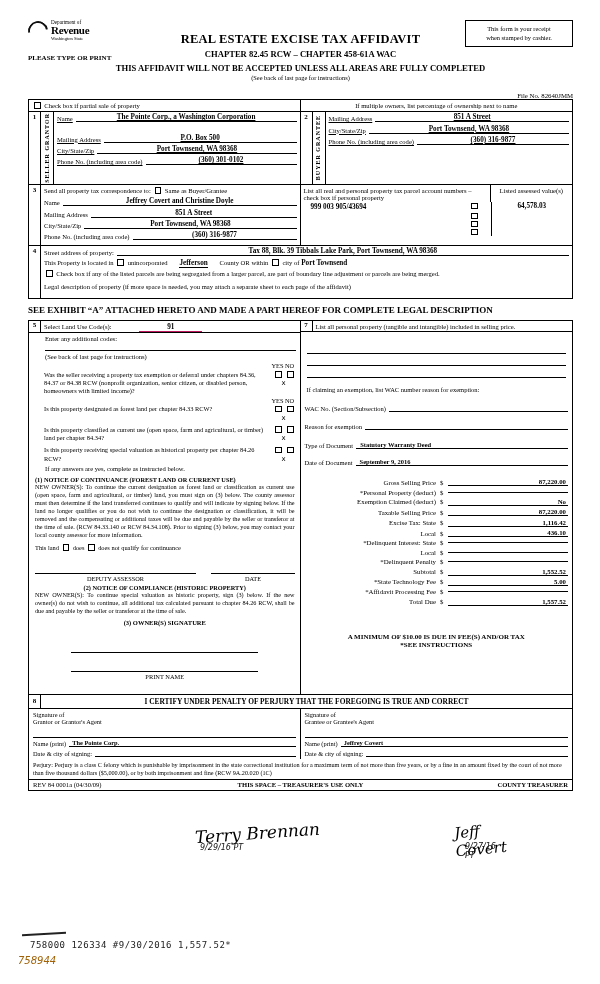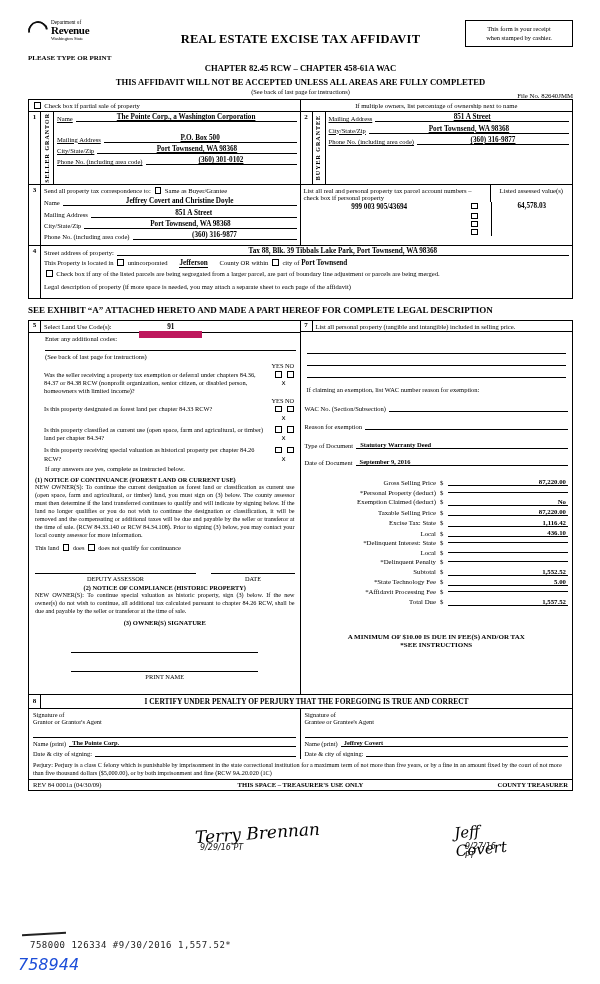--- a/index.html
+++ b/index.html
@@ -29,21 +29,21 @@
   .logo .l2 { font-size:11px; font-weight:bold; letter-spacing:-0.3px; }
   .logo .l3 { font-size:4.6px; }
 
   .receipt {
     position:absolute; right:0; top:2px; width:108px;
     border:1px solid #000; padding:4px 3px; text-align:center;
     font-size:6.4px; line-height:1.35;
   }
   .hdr-title { text-align:center; padding-top:14px; }
   .hdr-title .t1 { font-size:12.5px; font-weight:bold; letter-spacing:0.2px; }
-  .hdr-title .t2 { font-size:8.6px; font-weight:bold; margin-top:16px; }
+  .hdr-title .t2 { font-size:8.6px; font-weight:bold; margin-top:2px; }
   .hdr-title .t3 { font-size:8.6px; font-weight:bold; margin-top:4px;font-family:Liberation Serif, serif; }
   .hdr-title .t4 { font-size:6.4px; margin-top:1px; }
   .please { position:absolute; left:0; top:36px; font-size:7px; font-weight:bold; }
   .fileno { text-align:right; font-size:6.8px; margin-top:2px; }
 
   
   .frame { border:1.1px solid #000; }
   .row { display:flex; }
   .cellL, .cellR { width:50%; position:relative; }
   .cellL { border-right:1px solid #000; }
@@ -133,21 +133,21 @@
   .sig2 { position:absolute; left:455px; top:822px; font-size:15px; transform:rotate(-5deg); font-family:"DejaVu Serif",serif; font-style:italic; }
   .date1 { position:absolute; left:200px; top:843px; font-size:8px; font-family:"DejaVu Sans",sans-serif; }
   .date2 { position:absolute; left:465px; top:842px; font-size:8px; font-family:"DejaVu Sans",sans-serif; }
   .stampline {
     position:absolute; left:30px; top:940px; font-family:"DejaVu Sans Mono", monospace;
     font-size:9px; letter-spacing:0.5px; color:#222;
   }
   .stampstrike { position:absolute; left:22px; top:933px; width:44px; height:1.5px; background:#222; transform:rotate(-3deg); }
   .stamp2 {
     position:absolute; left:18px; top:955px; font-family:"DejaVu Sans", sans-serif;
-    font-size:16px; color:#1d4ed8;
+    font-size:10px; color:#a16207;
   }
   .xmark { font-family:"DejaVu Sans", sans-serif; font-size:7px; }
 </style>
 </head>
 <body>
 
 <div class="page">
 <div class="doc">
 
   <div class="hdr">
@@ -266,21 +266,21 @@
           </div>
         </div>
       </div>
 
       <div class="cellR">
         <div style="display:flex">
           <div style="width:70%; border-right:1px solid #000; padding:1.5px 3px;" class="lbl">List all real and personal property tax parcel account numbers – check box if personal property</div>
           <div style="width:30%; padding:1.5px 3px; text-align:center;" class="lbl">Listed assessed value(s)</div>
         </div>
         <div style="display:flex">
-          <div style="width:58%; padding:1px 3px;text-align:center;" class="val">999 003 905/43694</div>
+          <div style="width:58%; padding:1px 10px;" class="val">999 003 905/43694</div>
           <div style="width:12%; text-align:center;"><span class="chk"></span></div>
           <div style="width:30%; text-align:center; border-left:1px solid #000;" class="val">64,578.03</div>
         </div>
         <div style="display:flex">
           <div style="width:58%; padding:1px 3px;"><span class="val"></span></div>
           <div style="width:12%; text-align:center;"><span class="chk"></span></div>
           <div style="width:30%; border-left:1px solid #000;"></div>
         </div>
         <div style="display:flex">
           <div style="width:58%; padding:1px 3px;"><span class="val"></span></div>
@@ -328,21 +328,21 @@
   <div class="exhibit">SEE EXHIBIT “A” ATTACHED HERETO AND MADE A PART HEREOF FOR COMPLETE LEGAL DESCRIPTION</div>
 
   <div class="frame">
     <div class="lower">
 
       <div class="lcol">
         <div class="hdrrow">
           <div class="secnum">5</div>
           <div class="txt">
             <span>Select Land Use Code(s):</span>
-            <span class="val" style="margin-left:26px; border-bottom:7px solid #be185d; padding:0 28px;">91</span>
+            <span class="val" style="margin-left:26px; border-bottom:1px solid #be185d; padding:0 28px;">91</span>
           </div>
         </div>
         <div style="padding:2px 4px 2px 16px;" class="lbl">
           <div>Enter any additional codes:</div>
           <div style="border-bottom:1px solid #000; height:8px; margin:1px 0 2px 0;"></div>
           <div>(See back of last page for instructions)</div>
         </div>
 
         <div class="yn">
           <span>YES</span>

